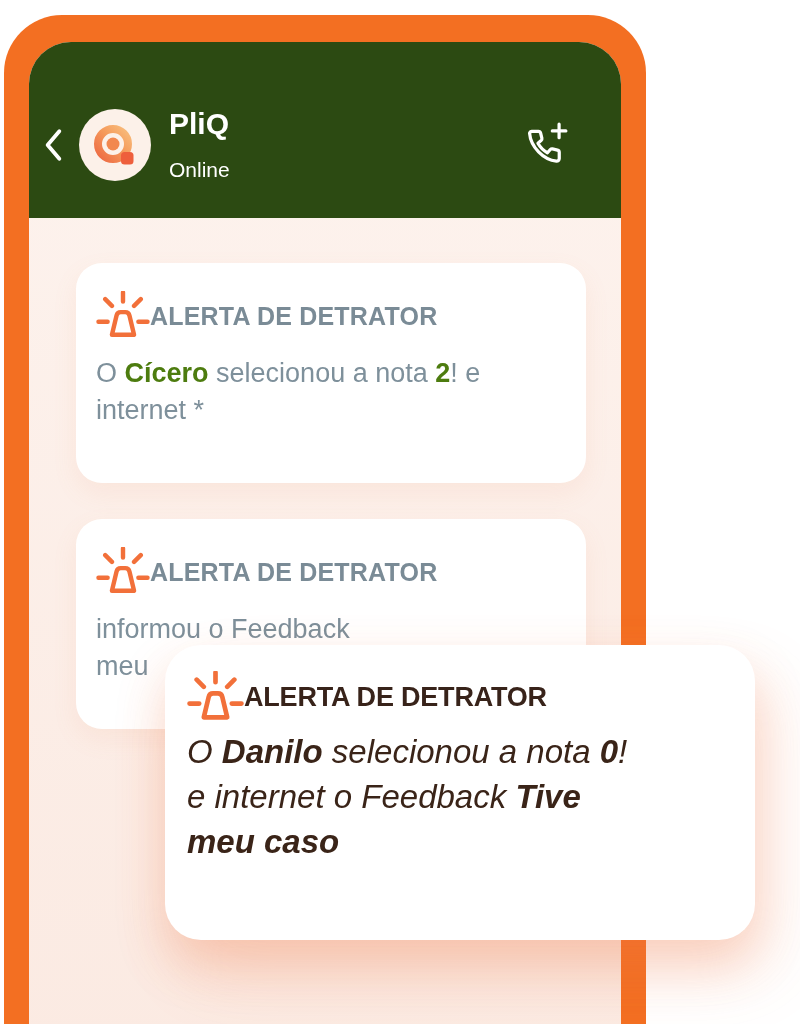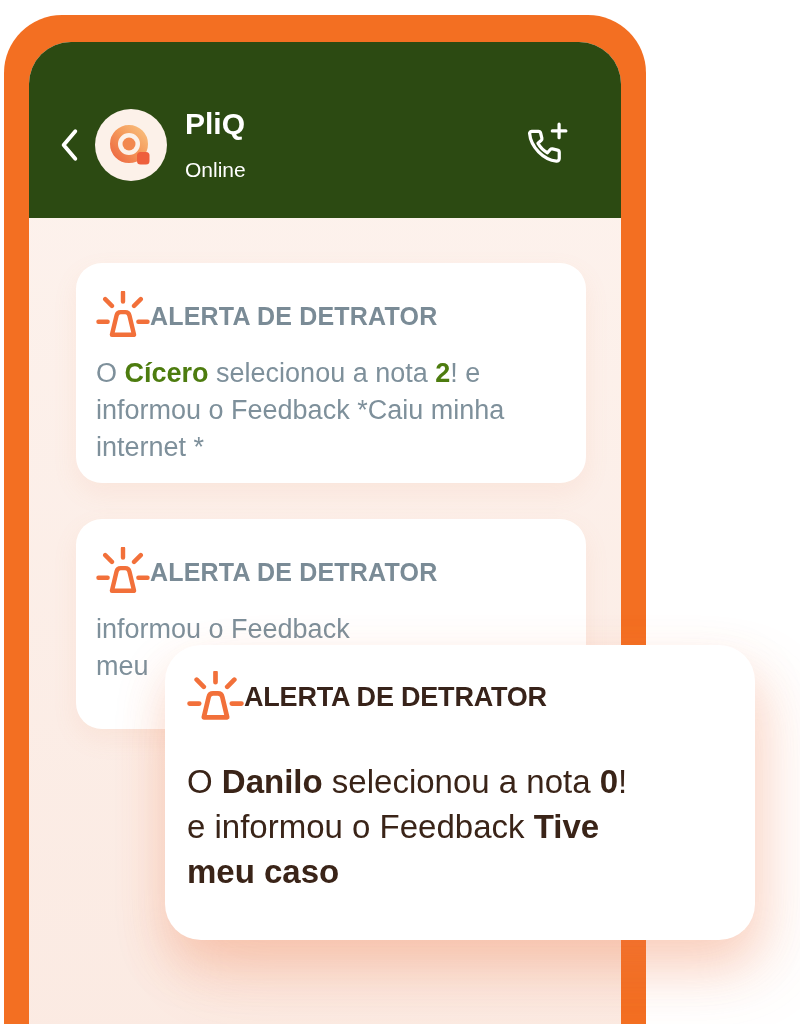--- a/index.html
+++ b/index.html
@@ -9,21 +9,21 @@
   
   .phone { position:absolute; left:4px; top:15px; width:642px; height:1040px;
            background:#F36F22; border-radius:58px 58px 0 0; }
   .screen { position:absolute; left:25px; top:27px; width:592px; height:1013px;
             border-radius:42px 42px 0 0; overflow:hidden;
             background:linear-gradient(180deg,#FDF3EE 0%, #FBEAE2 100%); }
 
   
   .header { position:absolute; top:0; left:0; width:100%; height:176px;
             background:#2C4A12; display:flex; align-items:center;
-            padding:30px 0 0 28px; }
+            padding:30px 0 0 12px; }
   .back-btn { width:26px; height:36px; margin-right:12px; display:flex;
               align-items:center; justify-content:center; cursor:pointer; }
   .avatar { width:72px; height:72px; border-radius:50%; background:#FCF1E9;
             display:flex; align-items:center; justify-content:center;
             margin-right:18px; flex:none; }
   .contact-name { color:#ffffff; font-size:30px; font-weight:bold; line-height:34px; }
   .contact-status { color:#ffffff; font-size:21px; line-height:26px; margin-top:16px; }
   .spacer { flex:1; }
   .add-call { margin-right:52px; width:48px; height:48px; display:flex;
               align-items:center; justify-content:center; cursor:pointer; }
@@ -41,21 +41,21 @@
   .card-body .b { font-weight:bold; color:#4d7c0f; }
 
   
   .overlay-card { position:absolute; left:165px; top:645px; width:590px; height:295px;
                   background:#ffffff; border-radius:36px; z-index:20;
                   padding:22px 20px 0 22px;
                   box-shadow:0 24px 48px rgba(241,120,70,0.26),
                              20px 34px 70px rgba(241,120,70,0.14); }
   .overlay-card .card-head { height:60px; }
   .overlay-card .card-title { font-size:27px; color:#38231A; letter-spacing:-0.2px; }
-  .overlay-card .card-body { margin-top:32px; font-size:33px; line-height:45px; color:#3A2418; }
+  .overlay-card .card-body { margin-top:2px; font-size:33px; line-height:45px; color:#3A2418;font-style:italic; }
   .overlay-card .card-body .b { font-weight:bold; color:#3A2418; }
 </style>
 </head>
 <body>
 
 <svg width="0" height="0" style="position:absolute">
   <defs>
     <g id="siren-glyph">
       <path d="M16.5 45.5 L21.3 25.5 Q22.1 22 25.6 22 H30.4 Q33.9 22 34.7 25.5 L39.5 45.5 Z" fill="none" stroke="#F2703A" stroke-width="4.6" stroke-linejoin="round"></path>
       <path d="M2.5 32 H12 M44 32 H53.5 M9.5 8.5 L16.5 15.5 M46.5 8.5 L39.5 15.5 M28 1.5 V11" fill="none" stroke="#F2703A" stroke-width="4.6" stroke-linecap="round"></path>
@@ -99,21 +99,20 @@
 
     <div class="card card-1">
       <div class="card-head">
         <svg class="siren" width="54" height="50" viewBox="0 0 56 52">
             <use href="#siren-glyph"></use>
           </svg>
         <div class="card-title">ALERTA DE DETRATOR</div>
       </div>
       <div class="card-body">
         <div><span>O </span><span class="b">Cícero</span><span> selecionou a nota </span><span class="b">2</span><span>! e</span></div>
-        <div><span>informou o Feedback *Caiu minha</span></div>
         <div><span>internet *</span></div>
       </div>
     </div>
 
     <div class="card card-2">
       <div class="card-head">
         <svg class="siren" width="54" height="50" viewBox="0 0 56 52">
             <use href="#siren-glyph"></use>
           </svg>
         <div class="card-title">ALERTA DE DETRATOR</div>
@@ -129,16 +128,16 @@
 
 <div class="overlay-card">
   <div class="card-head">
     <svg class="siren" width="57" height="53" viewBox="0 0 56 52">
         <use href="#siren-glyph"></use>
       </svg>
     <div class="card-title">ALERTA DE DETRATOR</div>
   </div>
   <div class="card-body">
     <div><span>O </span><span class="b">Danilo</span><span> selecionou a nota </span><span class="b">0</span><span>!</span></div>
-    <div><span>e informou o Feedback </span><span class="b">Tive</span></div>
+    <div><span>e internet o Feedback </span><span class="b">Tive</span></div>
     <div><span class="b">meu caso</span></div>
   </div>
 </div>
 
 </body></html>

